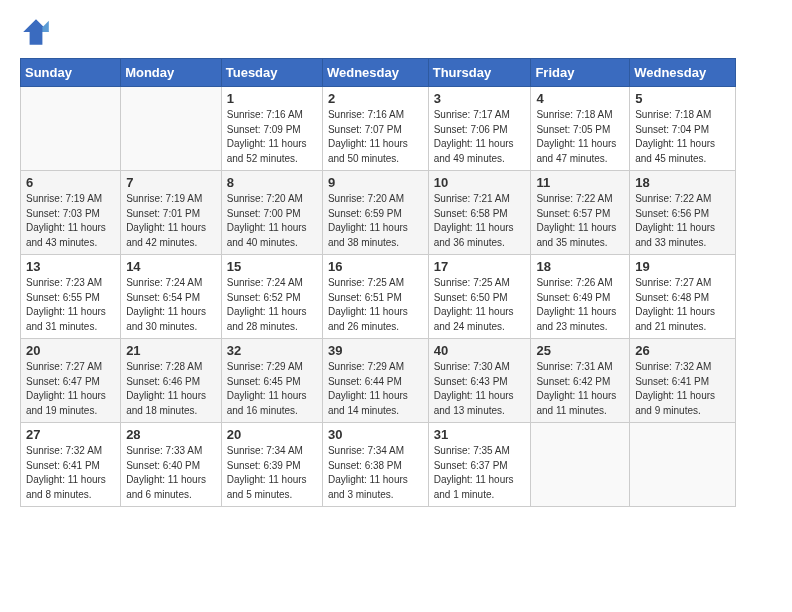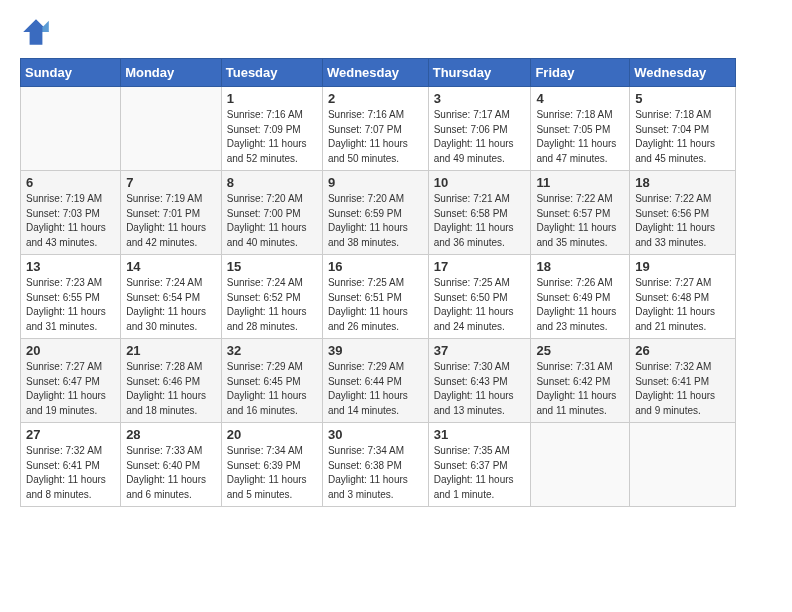--- a/index.html
+++ b/index.html
@@ -223,21 +223,21 @@
           </td>
           <td>
             <span class="day-number">32</span>
             <div class="day-info">Sunrise: 7:29 AM<br>Sunset: 6:45 PM<br>Daylight: 11 hours and 16 minutes.</div>
           </td>
           <td>
             <span class="day-number">39</span>
             <div class="day-info">Sunrise: 7:29 AM<br>Sunset: 6:44 PM<br>Daylight: 11 hours and 14 minutes.</div>
           </td>
           <td>
-            <span class="day-number">37</span>
+            <span class="day-number">40</span>
             <div class="day-info">Sunrise: 7:30 AM<br>Sunset: 6:43 PM<br>Daylight: 11 hours and 13 minutes.</div>
           </td>
           <td>
             <span class="day-number">25</span>
             <div class="day-info">Sunrise: 7:31 AM<br>Sunset: 6:42 PM<br>Daylight: 11 hours and 11 minutes.</div>
           </td>
           <td>
             <span class="day-number">26</span>
             <div class="day-info">Sunrise: 7:32 AM<br>Sunset: 6:41 PM<br>Daylight: 11 hours and 9 minutes.</div>
           </td>

